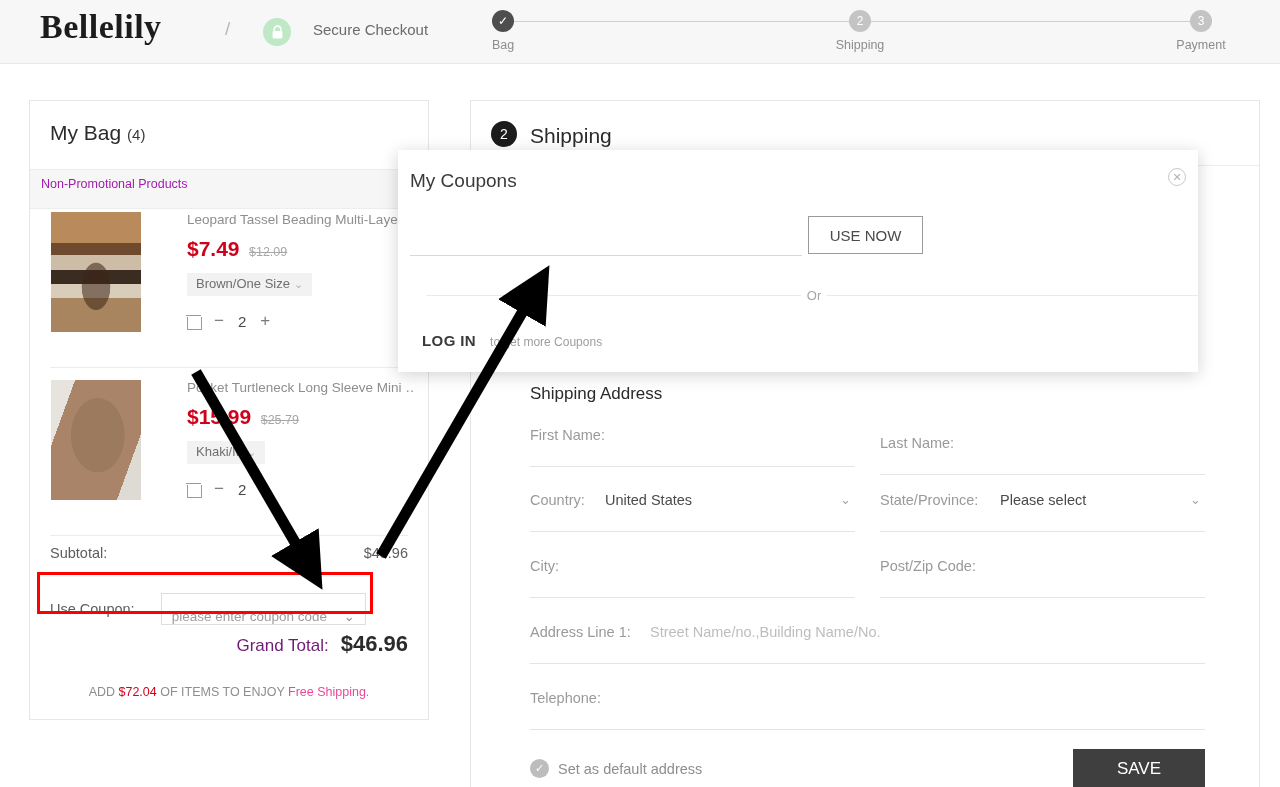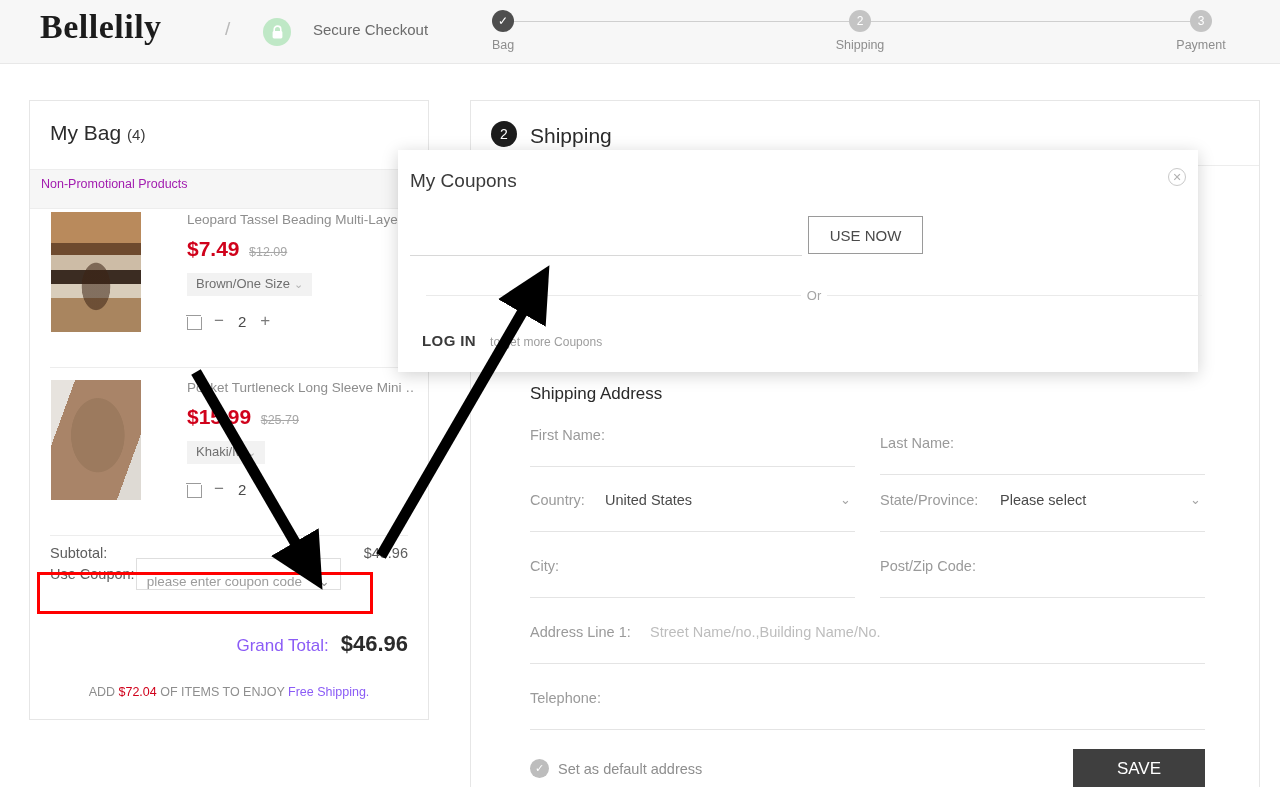--- a/index.html
+++ b/index.html
@@ -116,46 +116,46 @@
   .cart-divider { position: absolute; left: 20px; width: 358px; height: 1px; background: #ededed; }
   #div-1 { top: 266px; }
   #div-2 { top: 434px; }
 
   #subtotal-row {
     position: absolute; left: 20px; top: 444px; width: 358px;
     display: flex; justify-content: space-between;
     font-size: 14.5px; color: #5d5d5d;
   }
   #coupon-row {
-    position: absolute; left: 20px; top: 457px;
-    display: flex; align-items: center; gap: 1px;
+    position: absolute; left: 20px; top: 492px;
+    display: flex; align-items: center; gap: 26px;
   }
   #coupon-label { font-size: 14.5px; color: #5d5d5d; }
   #coupon-select {
     width: 205px; height: 32px; border: 1px solid #dedede; background: #fff;
     display: flex; align-items: flex-end; justify-content: space-between;
     padding: 0 10px; font-size: 13.5px; color: #9c9c9c;
   }
   #coupon-select .caret { color: #8e8e8e; font-size: 13px; }
   #highlight-box {
     position: absolute; left: 7px; top: 471px; width: 336px; height: 42px;
     border: 3px solid #ff0000; pointer-events: none;
   }
   #grand-row {
     position: absolute; left: 20px; top: 530px; width: 358px;
     display: flex; justify-content: flex-end; align-items: baseline; gap: 12px;
   }
-  #grand-label { font-size: 17px; color: #8b5cf6; }
+  #grand-label { font-size: 17px; color: #701a75; }
   #grand-value { font-size: 22px; font-weight: 700; color: #2b2b2b; }
   #free-ship {
     position: absolute; left: 20px; top: 584px; width: 358px; text-align: center;
     font-size: 12.5px; color: #8e8e8e;
   }
   #free-ship .amt { color: #d0021b; }
-  #free-ship .ship { color: #8b5cf6; }
+  #free-ship .ship { color: #ec4899; }
 
   
   #ship-panel {
     position: absolute; left: 470px; top: 100px; width: 790px; height: 687px;
     background: #fff; border: 1px solid #e6e6e6; border-bottom: none;
   }
   #ship-head {
     position: absolute; left: 0; top: 0; width: 788px; height: 65px;
     border-bottom: 1px solid #ededed;
   }

